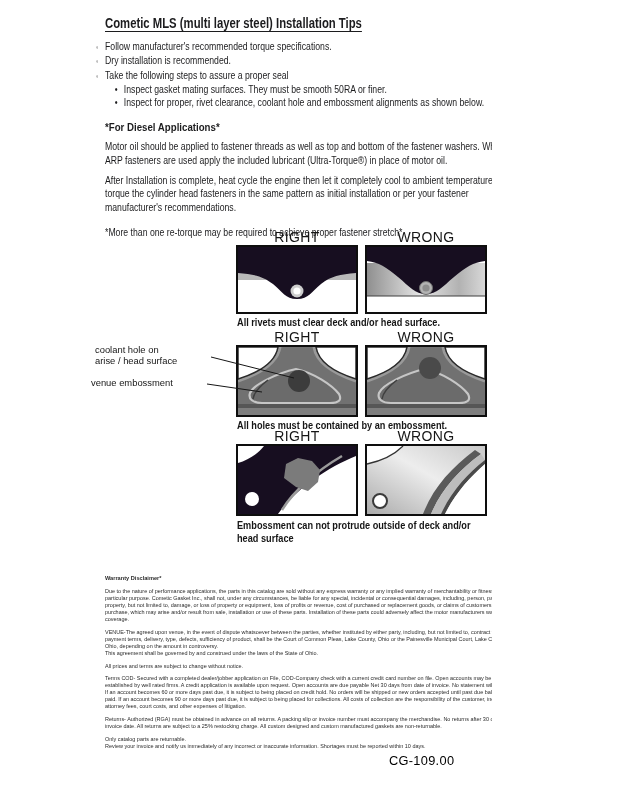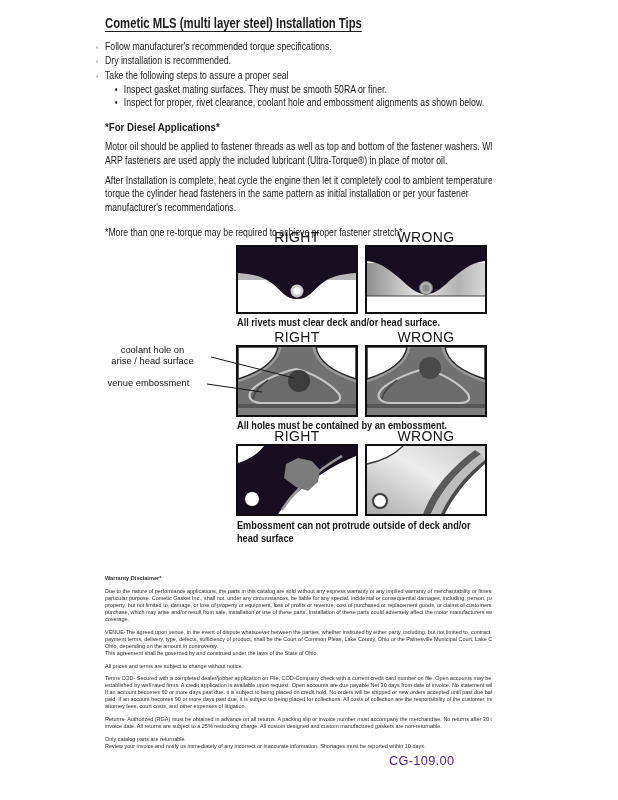--- a/index.html
+++ b/index.html
@@ -25,32 +25,32 @@
   
   .dg-label { position:absolute; width:122px; text-align:center;
               font-size:14px; font-weight:400; letter-spacing:0.4px; color:#161616; }
   .dg-img { position:absolute; width:118px; height:65px; border:2px solid #0e0e0e;
             background:#fff; }
   .dg-img svg { display:block; }
   .dg-img.tall { height:68px; }
   .dg-caption { position:absolute; left:237px; font-size:10.8px; font-weight:700;
                 width:300px; transform:scaleX(0.85); transform-origin:0 0;
                 line-height:12.5px; color:#161616; }
-  .ann { position:absolute; font-size:9.4px; line-height:11px; text-align:center;
+  .ann { position:absolute; font-size:9.4px; line-height:11px; text-align:left;
          color:#161616; }
   .leader-overlay { position:absolute; left:0; top:0; pointer-events:none; }
   
   .legal { position:absolute; left:105px; top:575px; width:452px;
            transform:scaleX(0.91); transform-origin:0 0;
            font-size:6px; line-height:6.9px; color:#2b2b2b; }
   .legal .lp { margin:0 0 6px 0; }
   .legal .head { font-weight:700; margin-bottom:6.5px; font-size:6.2px; }
   .legal .tight { margin:0; }
   .pagecode { position:absolute; left:389px; top:753px; font-size:12.8px;
-              letter-spacing:0.3px; color:#4c1d95; }
+              letter-spacing:0.3px; color:#000000; }
 </style>
 </head>
 <body>
 
 <div class="page">
 
   <div class="content">
     <div class="title">Cometic MLS (multi layer steel) Installation Tips</div>
 
     <div class="bullets">

